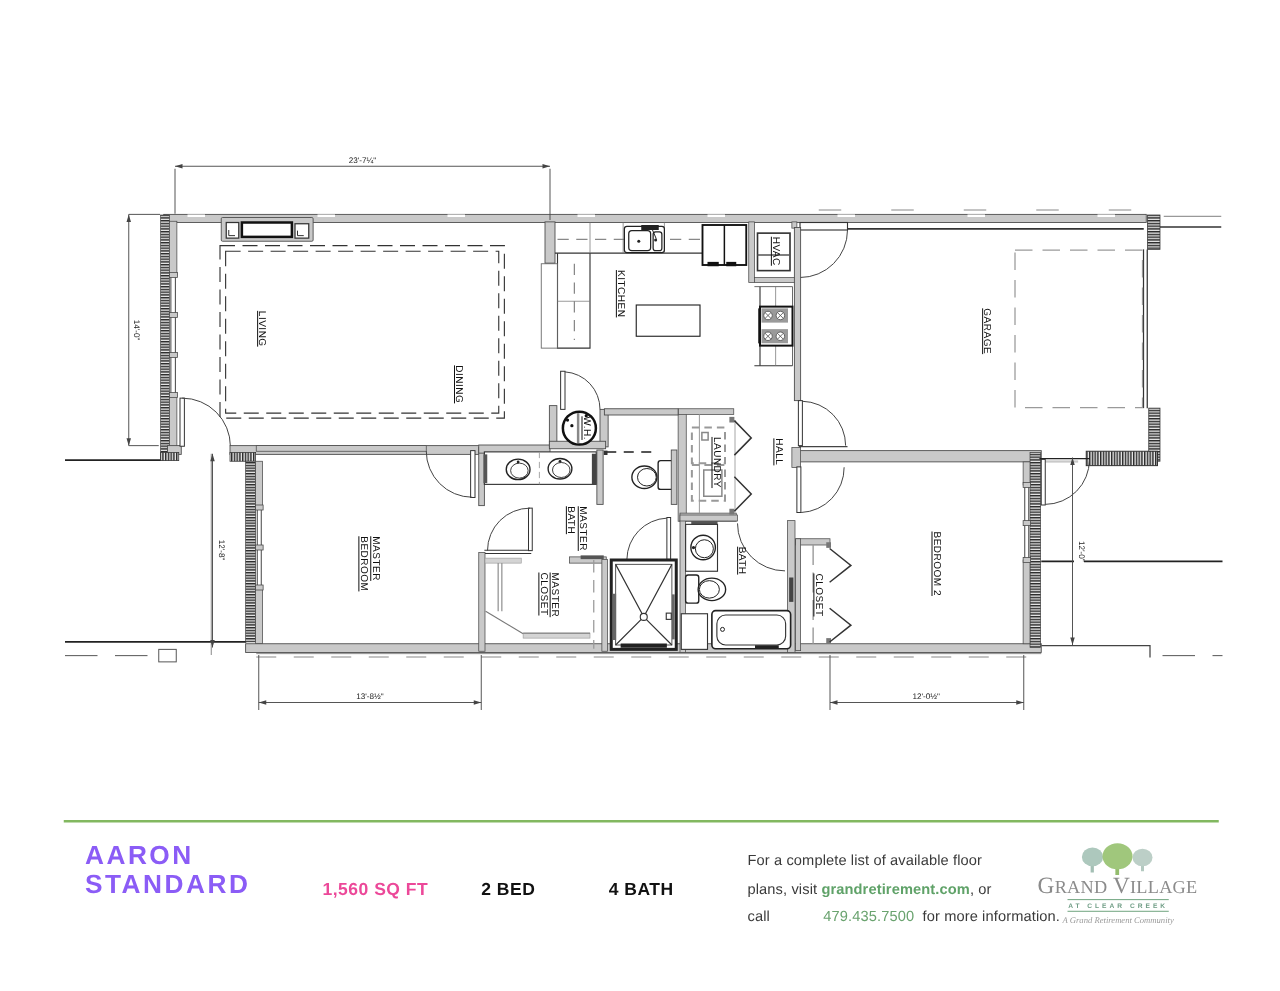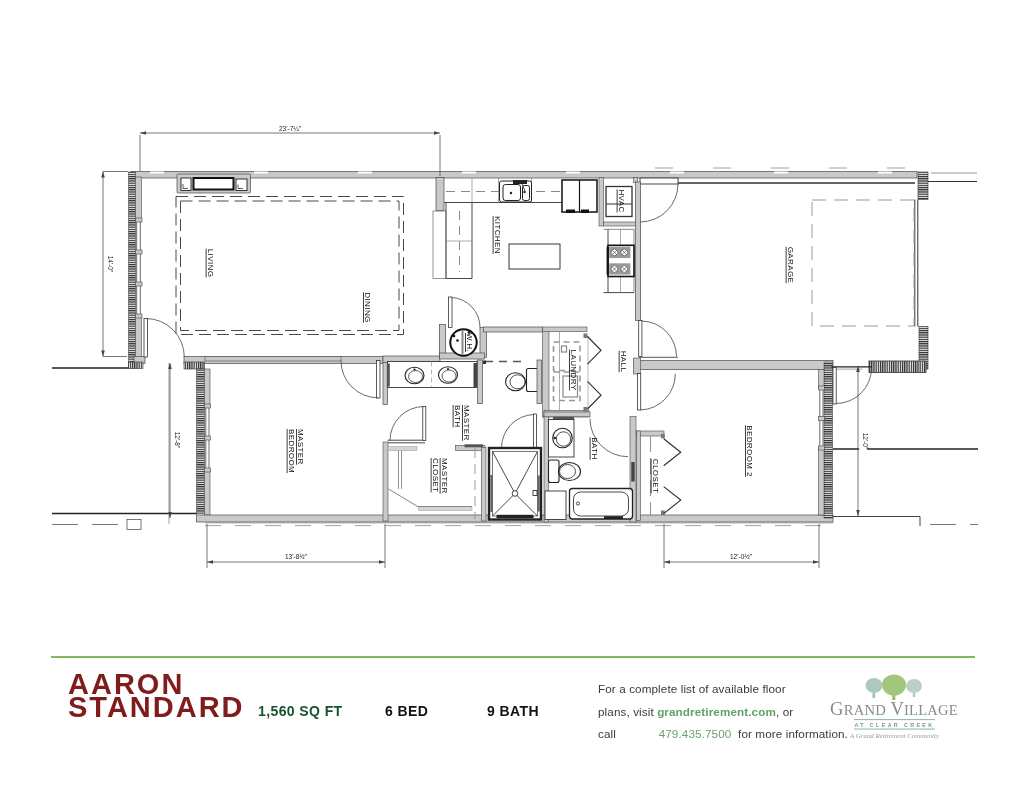--- a/index.html
+++ b/index.html
@@ -499,27 +499,27 @@
 <path d="M858,366 l-1.8,6 l3.6,0 z M858,516 l-1.8,-6 l3.6,0 z" fill="#444" stroke="none"></path>
 </g>
 <rect x="859.2" y="428" width="8" height="26" fill="#fff"></rect>
 <text class="dt" x="863" y="441" transform="rotate(90 863 441)" text-anchor="middle">12'-0"</text>
 </g>
 </svg>
 <div id="footer">
 
 <div class="ftr" style="left:51px;top:656px;width:924px;height:2.4px;background:#82b860;"></div>
 
-<div class="ftr" style="left:68px;top:672.5px;font-size:29px;font-weight:bold;color:#7f1d1d;letter-spacing:2px;line-height:23px;">AARON<br>STANDARD</div>
-
-<div class="ftr" style="left:258px;top:703px;font-size:14px;font-weight:bold;color:#14532d;letter-spacing:0.4px;">1,560 SQ FT</div>
-
-<div class="ftr" style="left:385px;top:703px;font-size:14px;font-weight:bold;color:#111;letter-spacing:0.4px;">6 BED</div>
-
-<div class="ftr" style="left:487px;top:703px;font-size:14px;font-weight:bold;color:#111;letter-spacing:0.4px;">9 BATH</div>
+<div class="ftr" style="left:68px;top:672.5px;font-size:21px;font-weight:bold;color:#8b5cf6;letter-spacing:2px;line-height:23px;">AARON<br>STANDARD</div>
+
+<div class="ftr" style="left:258px;top:703px;font-size:14px;font-weight:bold;color:#ec4899;letter-spacing:0.4px;">1,560 SQ FT</div>
+
+<div class="ftr" style="left:385px;top:703px;font-size:14px;font-weight:bold;color:#111;letter-spacing:0.4px;">2 BED</div>
+
+<div class="ftr" style="left:487px;top:703px;font-size:14px;font-weight:bold;color:#111;letter-spacing:0.4px;">4 BATH</div>
 
 <div class="ftr" style="left:598px;top:678px;font-size:11.7px;color:#3a3a3a;line-height:22.5px;letter-spacing:0.1px;">For a complete list of available floor<br>plans, visit <span style="color:#5fa268;font-weight:bold;margin-top:25px;">grandretirement.com</span>, or<br>call&nbsp; <span style="color:#6aa36f;margin-left:36px;">479.435.7500</span>&nbsp; for more information.</div>
 
 <svg class="ftr" style="left:820px;top:660px;" width="160" height="90" viewBox="0 0 160 90">
 
 <g>
 <rect x="52.5" y="30" width="2.6" height="8" fill="#a3bfb4"></rect>
 <ellipse cx="54" cy="25.5" rx="8.5" ry="7.5" fill="#adc8bd"></ellipse>
 </g>
 

